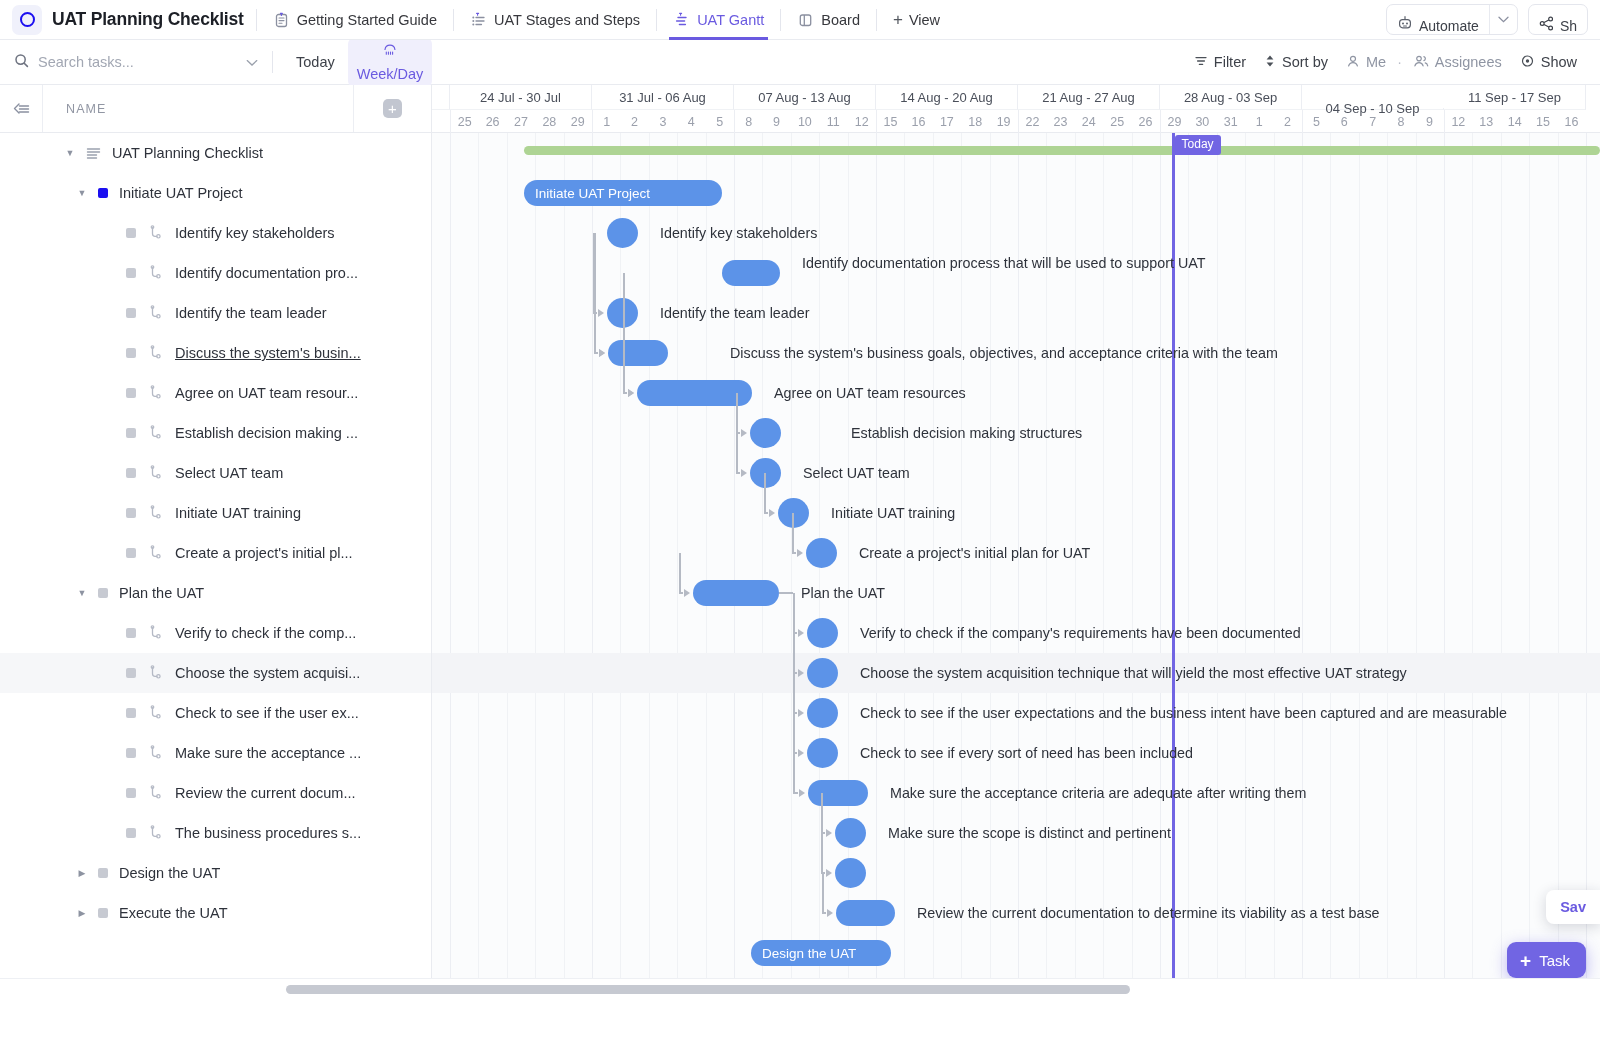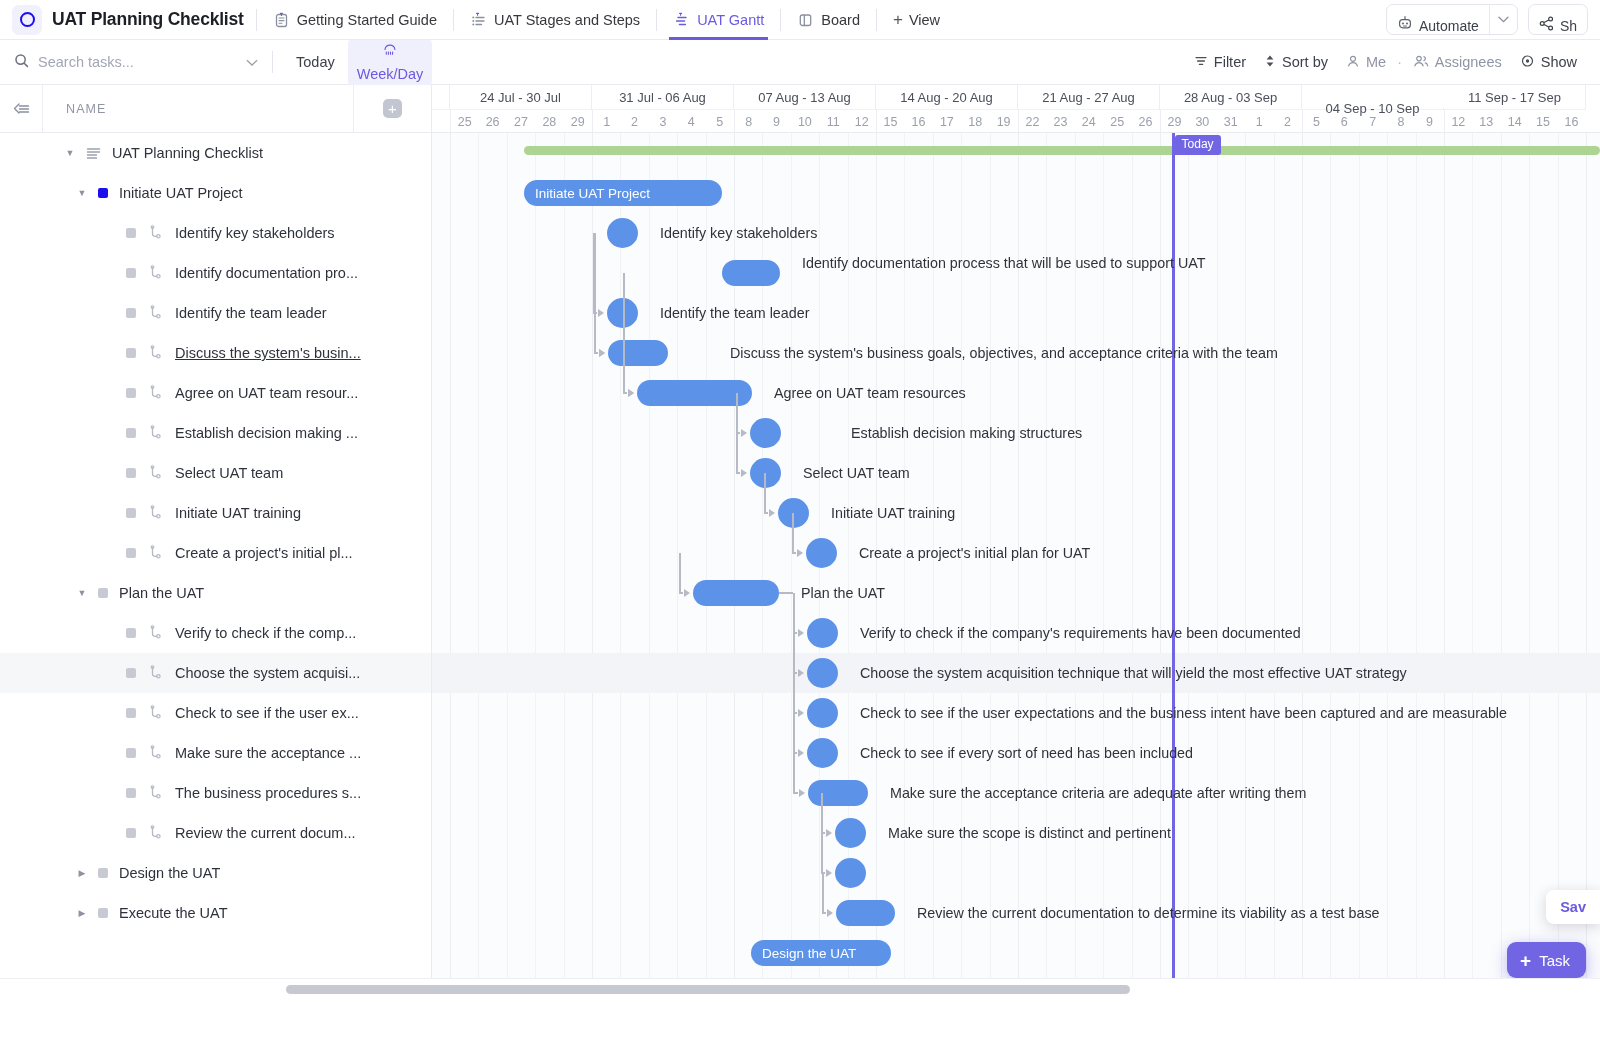--- a/index.html
+++ b/index.html
@@ -522,35 +522,35 @@
           <div class="caret-cell"></div>
           <div style="width:8px;flex:none;"></div>
           <span class="sq gray"></span>
           <span class="subtask-ic" style="margin-left:12px;">
             <svg width="16" height="16" viewBox="0 0 16 16" fill="none">
               <path d="M4.5 2.6v6.2c0 1.4 1.1 2.5 2.5 2.5h2" stroke="#b4b9c5" stroke-width="1.3" stroke-linecap="round"></path>
               <circle cx="4.5" cy="2.1" r="1.3" stroke="#b4b9c5" stroke-width="1.2"></circle>
               <circle cx="10.4" cy="11.3" r="1.7" stroke="#b4b9c5" stroke-width="1.2"></circle>
             </svg>
           </span>
+          <span class="rowlabel" style="margin-left:11px;">Review the current docum...</span>
+        </div>
+        <div class="row">
+          <div style="width:102px;flex:none;"></div>
+          <div class="caret-cell"></div>
+          <div style="width:8px;flex:none;"></div>
+          <span class="sq gray"></span>
+          <span class="subtask-ic" style="margin-left:12px;">
+            <svg width="16" height="16" viewBox="0 0 16 16" fill="none">
+              <path d="M4.5 2.6v6.2c0 1.4 1.1 2.5 2.5 2.5h2" stroke="#b4b9c5" stroke-width="1.3" stroke-linecap="round"></path>
+              <circle cx="4.5" cy="2.1" r="1.3" stroke="#b4b9c5" stroke-width="1.2"></circle>
+              <circle cx="10.4" cy="11.3" r="1.7" stroke="#b4b9c5" stroke-width="1.2"></circle>
+            </svg>
+          </span>
           <span class="rowlabel" style="margin-left:11px;">The business procedures s...</span>
-        </div>
-        <div class="row">
-          <div style="width:102px;flex:none;"></div>
-          <div class="caret-cell"></div>
-          <div style="width:8px;flex:none;"></div>
-          <span class="sq gray"></span>
-          <span class="subtask-ic" style="margin-left:12px;">
-            <svg width="16" height="16" viewBox="0 0 16 16" fill="none">
-              <path d="M4.5 2.6v6.2c0 1.4 1.1 2.5 2.5 2.5h2" stroke="#b4b9c5" stroke-width="1.3" stroke-linecap="round"></path>
-              <circle cx="4.5" cy="2.1" r="1.3" stroke="#b4b9c5" stroke-width="1.2"></circle>
-              <circle cx="10.4" cy="11.3" r="1.7" stroke="#b4b9c5" stroke-width="1.2"></circle>
-            </svg>
-          </span>
-          <span class="rowlabel" style="margin-left:11px;">Review the current docum...</span>
         </div>
         <div class="row">
           <div style="width:74px;flex:none;"></div>
           <div class="caret-cell">▶</div>
           <div style="width:8px;flex:none;"></div>
           <span class="sq gray"></span>
           <span class="rowlabel" style="margin-left:11px;">Design the UAT</span>
         </div>
         <div class="row">
           <div style="width:74px;flex:none;"></div>

